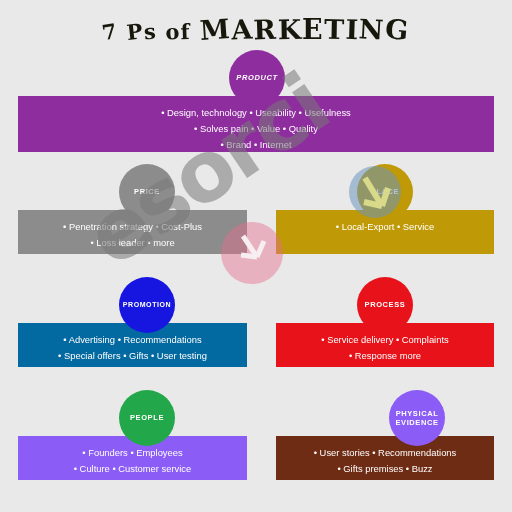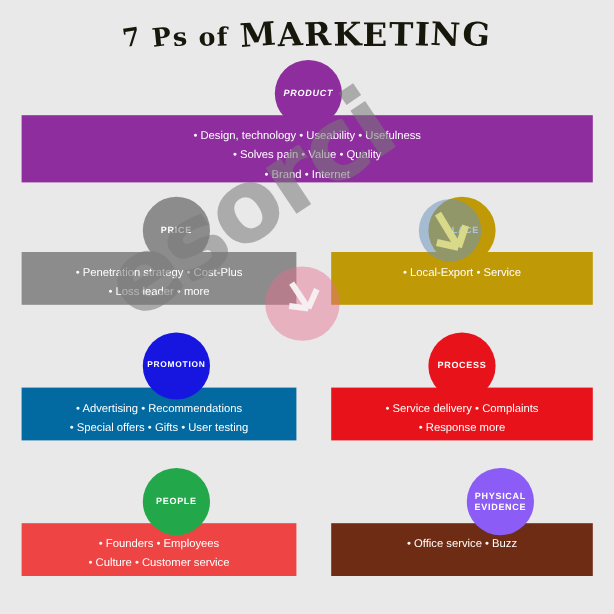--- a/index.html
+++ b/index.html
@@ -242,33 +242,34 @@
       </div>
     </div>
   </div>
 
   <div class="row" style="top:390px; height:110px;">
     <div class="cell left">
       <div class="node">
         <div class="bubble center-left" style="background:#22a84a;">
           <span>PEOPLE</span>
         </div>
-        <div class="panel" style="background:#ef4444; height:44px;">
+        <div class="panel" style="background:#8b5cf6; height:44px;">
           <span class="line">• Founders • Employees</span>
           <span class="line">• Culture • Customer service</span>
         </div>
       </div>
     </div>
     <div class="cell right">
       <div class="node">
         <div class="bubble center-right" style="background:#8b5cf6;margin-left:32px;">
           <span>PHYSICAL EVIDENCE</span>
         </div>
         <div class="panel" style="background:#6f2c14; height:44px;">
-          <span class="line">• Office service • Buzz</span>
+          <span class="line">• User stories • Recommendations</span>
+          <span class="line">• Gifts premises • Buzz</span>
         </div>
       </div>
     </div>
   </div>
 
   <div class="watermark">
     <div class="wm-text">esorci</div>
 
     <div class="wm-badge-blue"></div>
     <svg class="wm-arrow-gold" viewBox="0 0 34 40">

